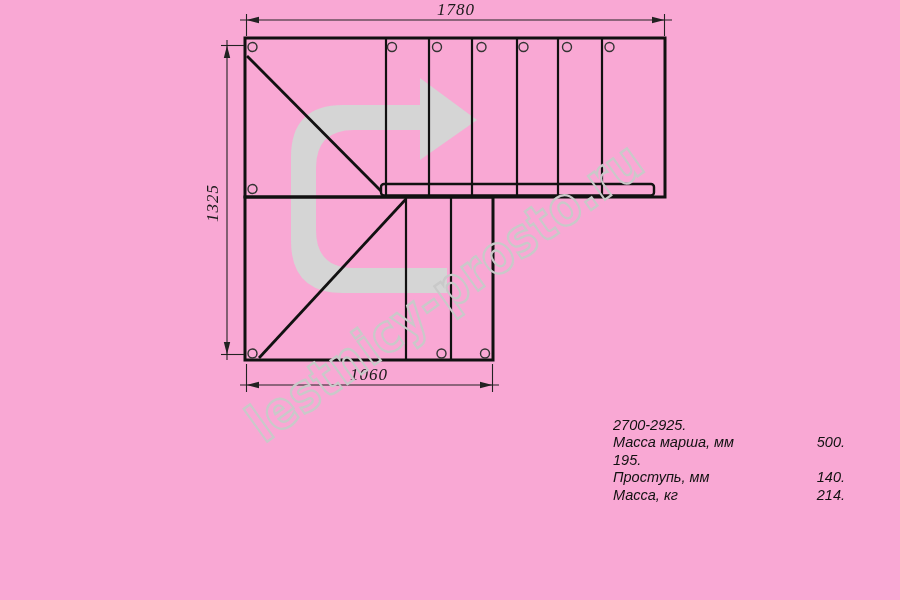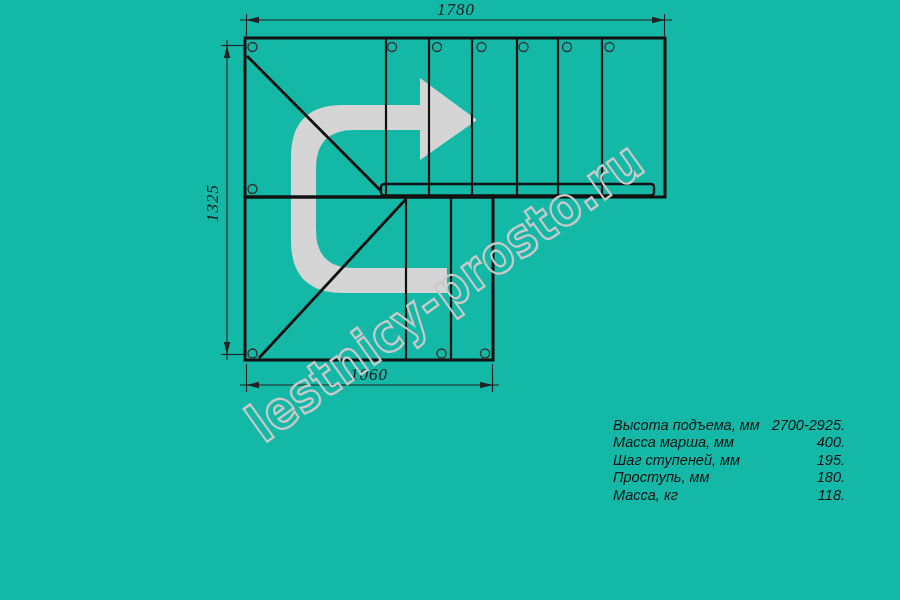--- a/index.html
+++ b/index.html
@@ -1,20 +1,20 @@
 <!DOCTYPE html>
 <html><head>
 <meta charset="utf-8">
 <style>
   html, body { margin: 0; padding: 0; background: #fff; }
   .page {
     position: relative;
     width: 900px;
     height: 600px;
-    background: #14b8a6;
+    background: #f9a8d4;
     overflow: hidden;
     font-family: "Liberation Sans", sans-serif;
   }
   .drawing-svg {
     position: absolute;
     left: 0; top: 0;
   }
   .plan-line { stroke: #111; fill: none; }
   .dim { stroke: #222; stroke-width: 1.1; fill: none; }
   .dim-arrow { fill: #222; stroke: none; }
@@ -118,34 +118,32 @@
       <polygon class="dim-arrow" points="246.5,385 259,381.8 259,388.2"></polygon>
       <polygon class="dim-arrow" points="492.5,385 480,381.8 480,388.2"></polygon>
       <text class="dim-text" x="369" y="380" text-anchor="middle">1060</text>
     </g>
 
     <text class="watermark" x="264" y="444" transform="rotate(-35.6 264 444)" textLength="472" lengthAdjust="spacingAndGlyphs" stroke-width="2.4" stroke="#c9c9c9">lestnicy-prosto.ru</text>
   </svg>
 
   <div class="specs">
     <div class="spec-row">
-      <span class="lbl">Высота подъема, мм</span>
       <span class="val">2700-2925.</span>
     </div>
     <div class="spec-row">
       <span class="lbl">Масса марша, мм</span>
-      <span class="val">400.</span>
+      <span class="val">500.</span>
     </div>
     <div class="spec-row">
-      <span class="lbl">Шаг ступеней, мм</span>
       <span class="val">195.</span>
     </div>
     <div class="spec-row">
       <span class="lbl">Проступь, мм</span>
-      <span class="val">180.</span>
+      <span class="val">140.</span>
     </div>
     <div class="spec-row">
       <span class="lbl">Масса, кг</span>
-      <span class="val">118.</span>
+      <span class="val">214.</span>
     </div>
   </div>
 
 </div>
 
 </body></html>

